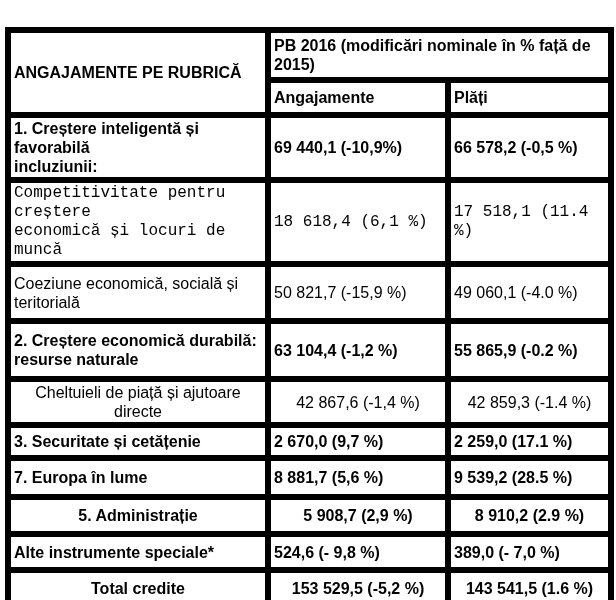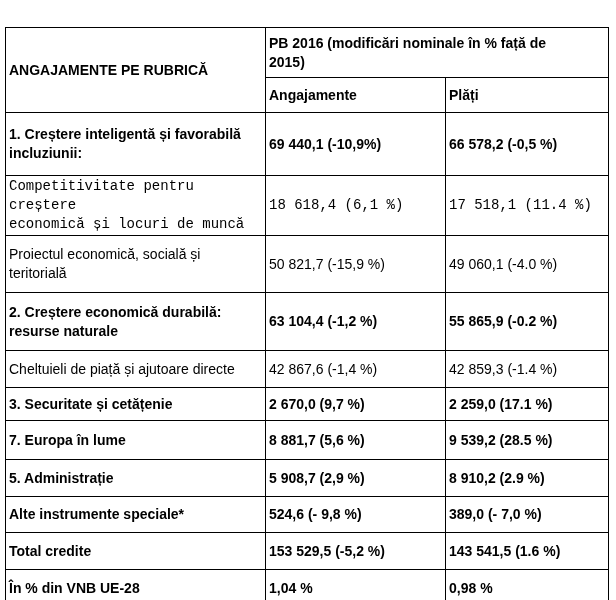--- a/index.html
+++ b/index.html
@@ -23,40 +23,40 @@
   }
   table.budget {
     position: absolute;
     left: 5px;
     top: 27px;
     border-collapse: collapse;
     table-layout: fixed;
     width: 603px;
   }
   table.budget td {
-    border: 1px solid #000000;
+    border: 6px solid #000000;
     padding: 1px 3px;
-    font-size: 14px;
+    font-size: 16px;
     line-height: 19px;
     vertical-align: middle;
     white-space: pre-line;
     overflow: hidden;
   }
   td.bold { font-weight: bold; }
   
   td.nbb { border-bottom-style: none; }
   td.nbt { border-top-style: none; }
   
   tr.h-50 { height: 50px; }
   tr.h-35 { height: 35px; }
   tr.h-53 { height: 63px; }
   tr.h-60 { height: 60px; font-family: Liberation Mono, monospace; }
   tr.h-57 { height: 57px; }
   tr.h-58 { height: 58px; }
-  tr.h-37 { height: 37px; }
+  tr.h-37 { height: 37px; text-align: center; }
   tr.h-33 { height: 33px; }
   tr.h-39 { height: 39px; }
   tr.h-36 { height: 36px; }
 </style>
 </head>
 <body>
 
 <div class="page">
 
 
@@ -86,21 +86,21 @@
       </tr>
 
       <tr class="h-60">
         <td>Competitivitate pentru creștere
 economică și locuri de muncă</td>
         <td>18 618,4 (6,1 %)</td>
         <td>17 518,1 (11.4 %)</td>
       </tr>
 
       <tr class="h-57">
-        <td class="nbb">Proiectul economică, socială și
+        <td class="nbb">Coeziune economică, socială și
 teritorială</td>
         <td class="nbb">50 821,7 (-15,9 %)</td>
         <td class="nbb">49 060,1 (-4.0 %)</td>
       </tr>
 
       <tr class="h-58">
         <td class="bold nbt">2. Creștere economică durabilă:
 resurse naturale</td>
         <td class="bold nbt">63 104,4 (-1,2 %)</td>
         <td class="bold nbt">55 865,9 (-0.2 %)</td>

